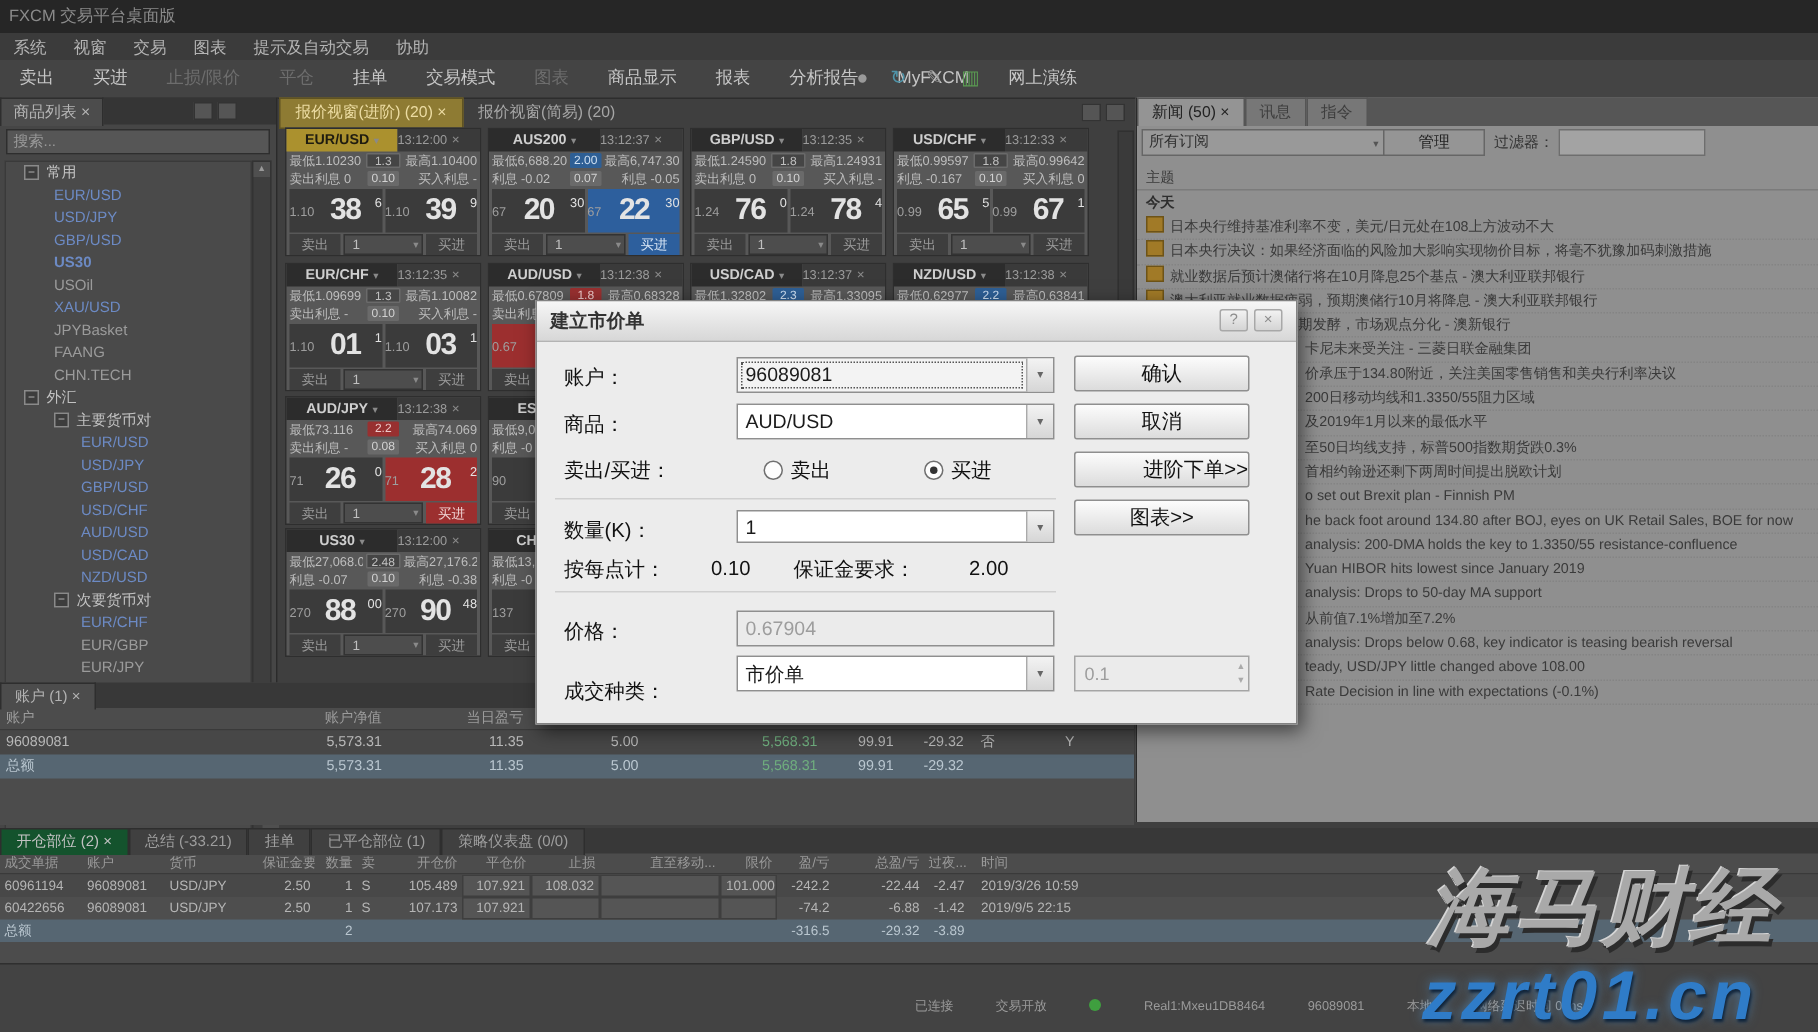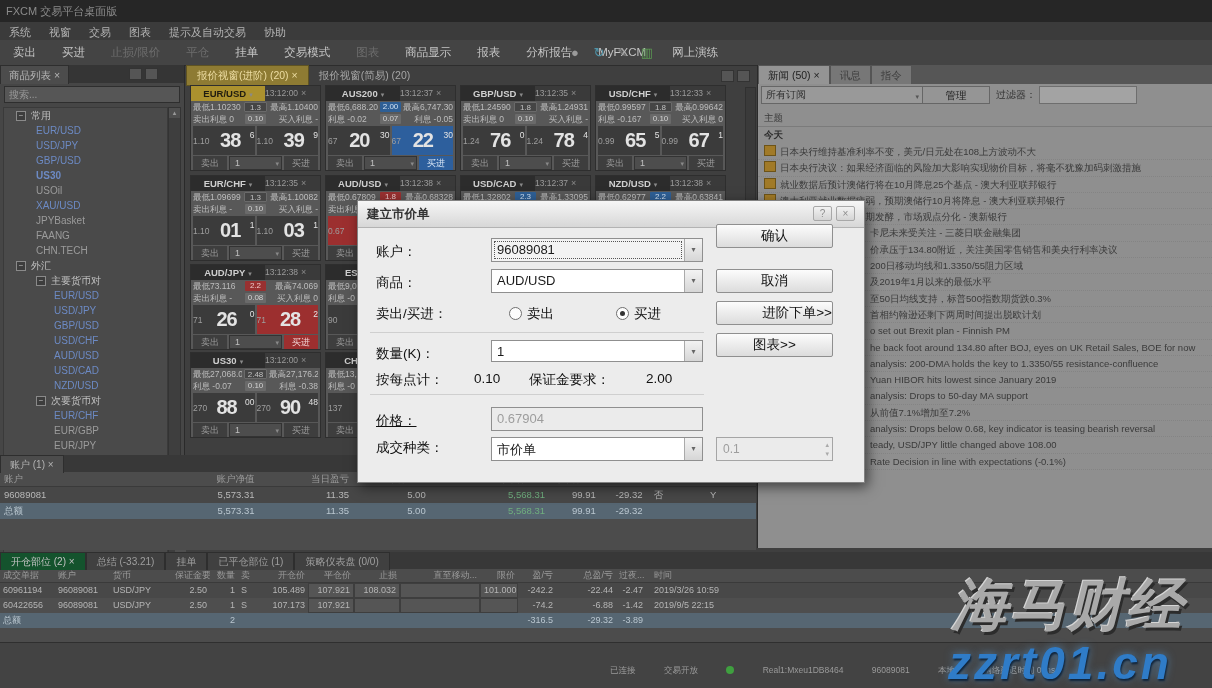--- a/index.html
+++ b/index.html
@@ -830,21 +830,21 @@
 <div class="dialog">
   <div class="dlg-title">建立市价单</div>
   <span class="dbtn help">?</span>
   <span class="dbtn close">×</span>
 
   <span class="dlg-label" style="top:42px;">账户：</span>
   <div class="fld focused" style="top:37px;">
     <span class="fld-val">96089081</span>
     <span class="fld-arrow">▾</span>
   </div>
-  <div class="dlg-btn" style="top:23px;">确认</div>
+  <div class="dlg-btn" style="top:36px;">确认</div>
 
   <span class="dlg-label" style="top:73px;">商品：</span>
   <div class="fld" style="top:68px;">
     <span class="fld-val">AUD/USD</span>
     <span class="fld-arrow">▾</span>
   </div>
   <div class="dlg-btn" style="top:68px;">取消</div>
 
   <span class="dlg-label" style="top:104px;">卖出/买进：</span>
   <span class="r-opt" style="left:151px;top:104px;"><span class="radio"></span><span>卖出</span></span>
@@ -860,26 +860,26 @@
   </div>
   <div class="dlg-btn" style="top:132px;">图表&gt;&gt;</div>
 
   <span class="dlg-label" style="top:170px;">按每点计：</span>
   <span class="dlg-label" style="left:116px;top:170px;">0.10</span>
   <span class="dlg-label" style="left:171px;top:170px;">保证金要求：</span>
   <span class="dlg-label" style="left:288px;top:170px;">2.00</span>
 
   <div class="sep" style="top:193px;"></div>
 
-  <span class="dlg-label" style="top:211px;text-decoration:underline;">价格：</span>
+  <span class="dlg-label" style="top:211px;">价格：</span>
   <div class="fld dis" style="top:206px;">
     <span class="fld-val">0.67904</span>
   </div>
 
-  <span class="dlg-label" style="top:238px;">成交种类：</span>
+  <span class="dlg-label" style="top:251px;">成交种类：</span>
   <div class="fld" style="top:236px;">
     <span class="fld-val">市价单</span>
     <span class="fld-arrow">▾</span>
   </div>
   <div class="spinner" style="top:236px;">
     <span>0.1</span>
     <span class="spin-ar"><span>▴</span><br><span>▾</span></span>
   </div>
 </div>
 

